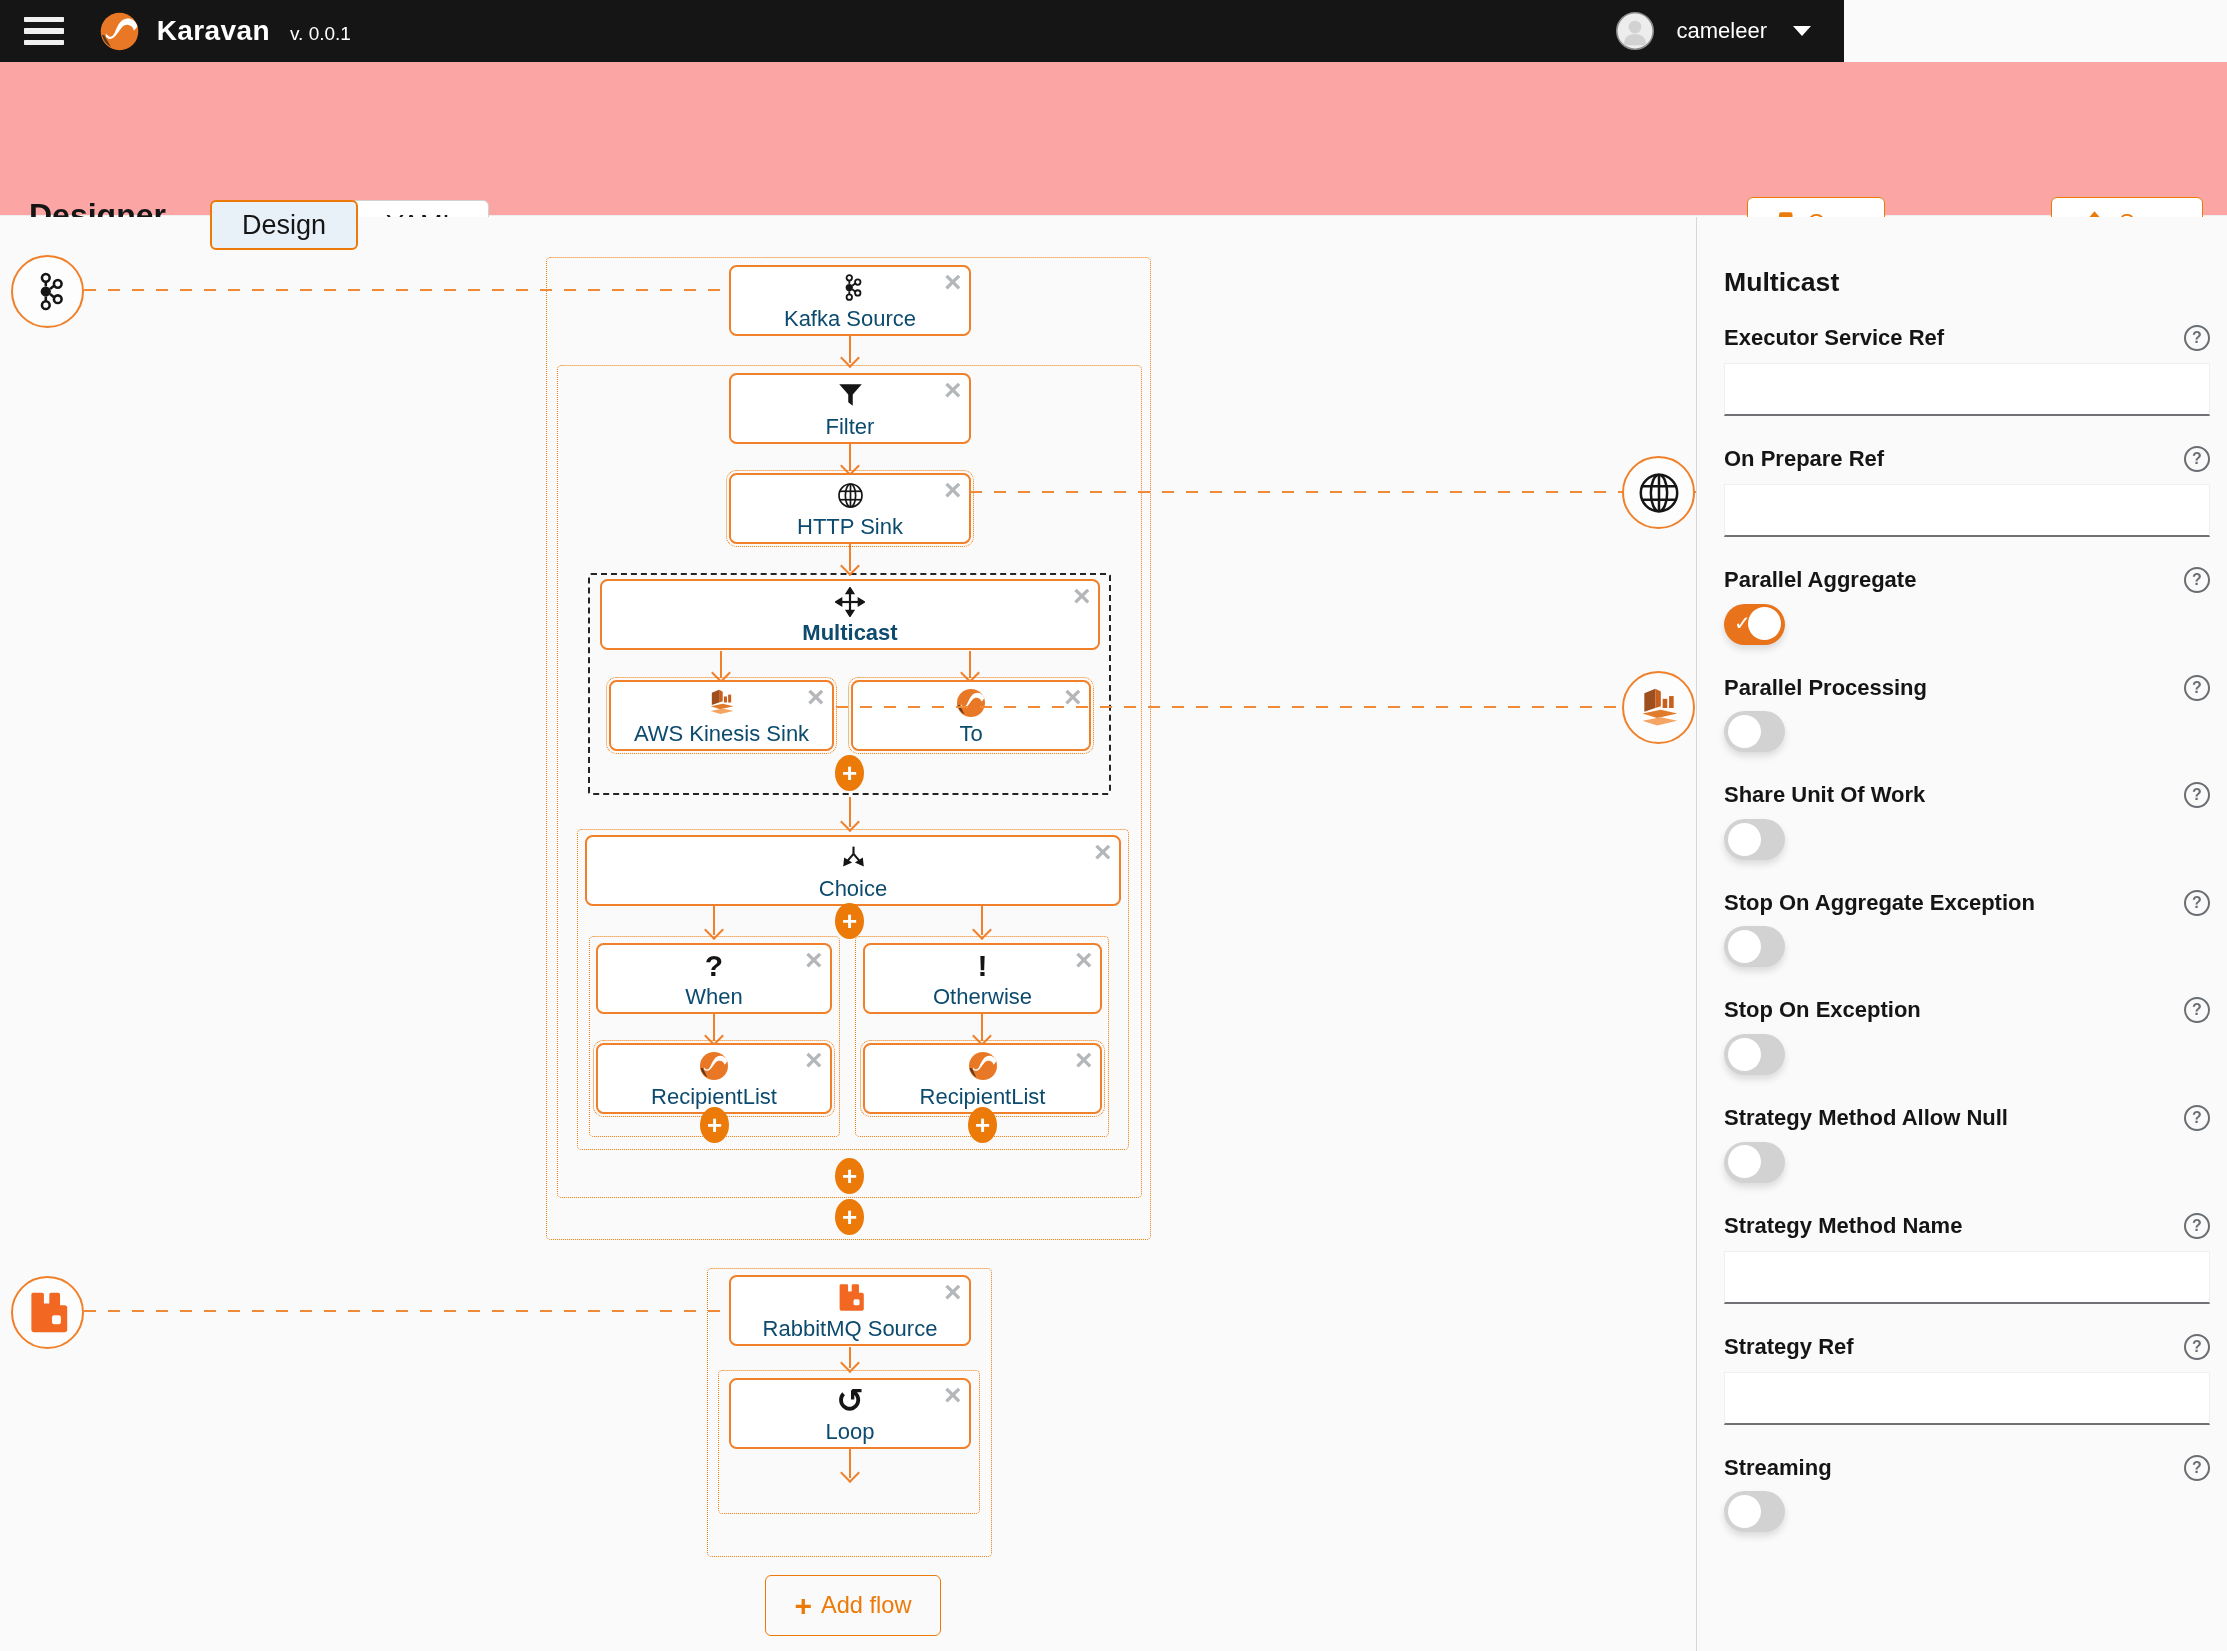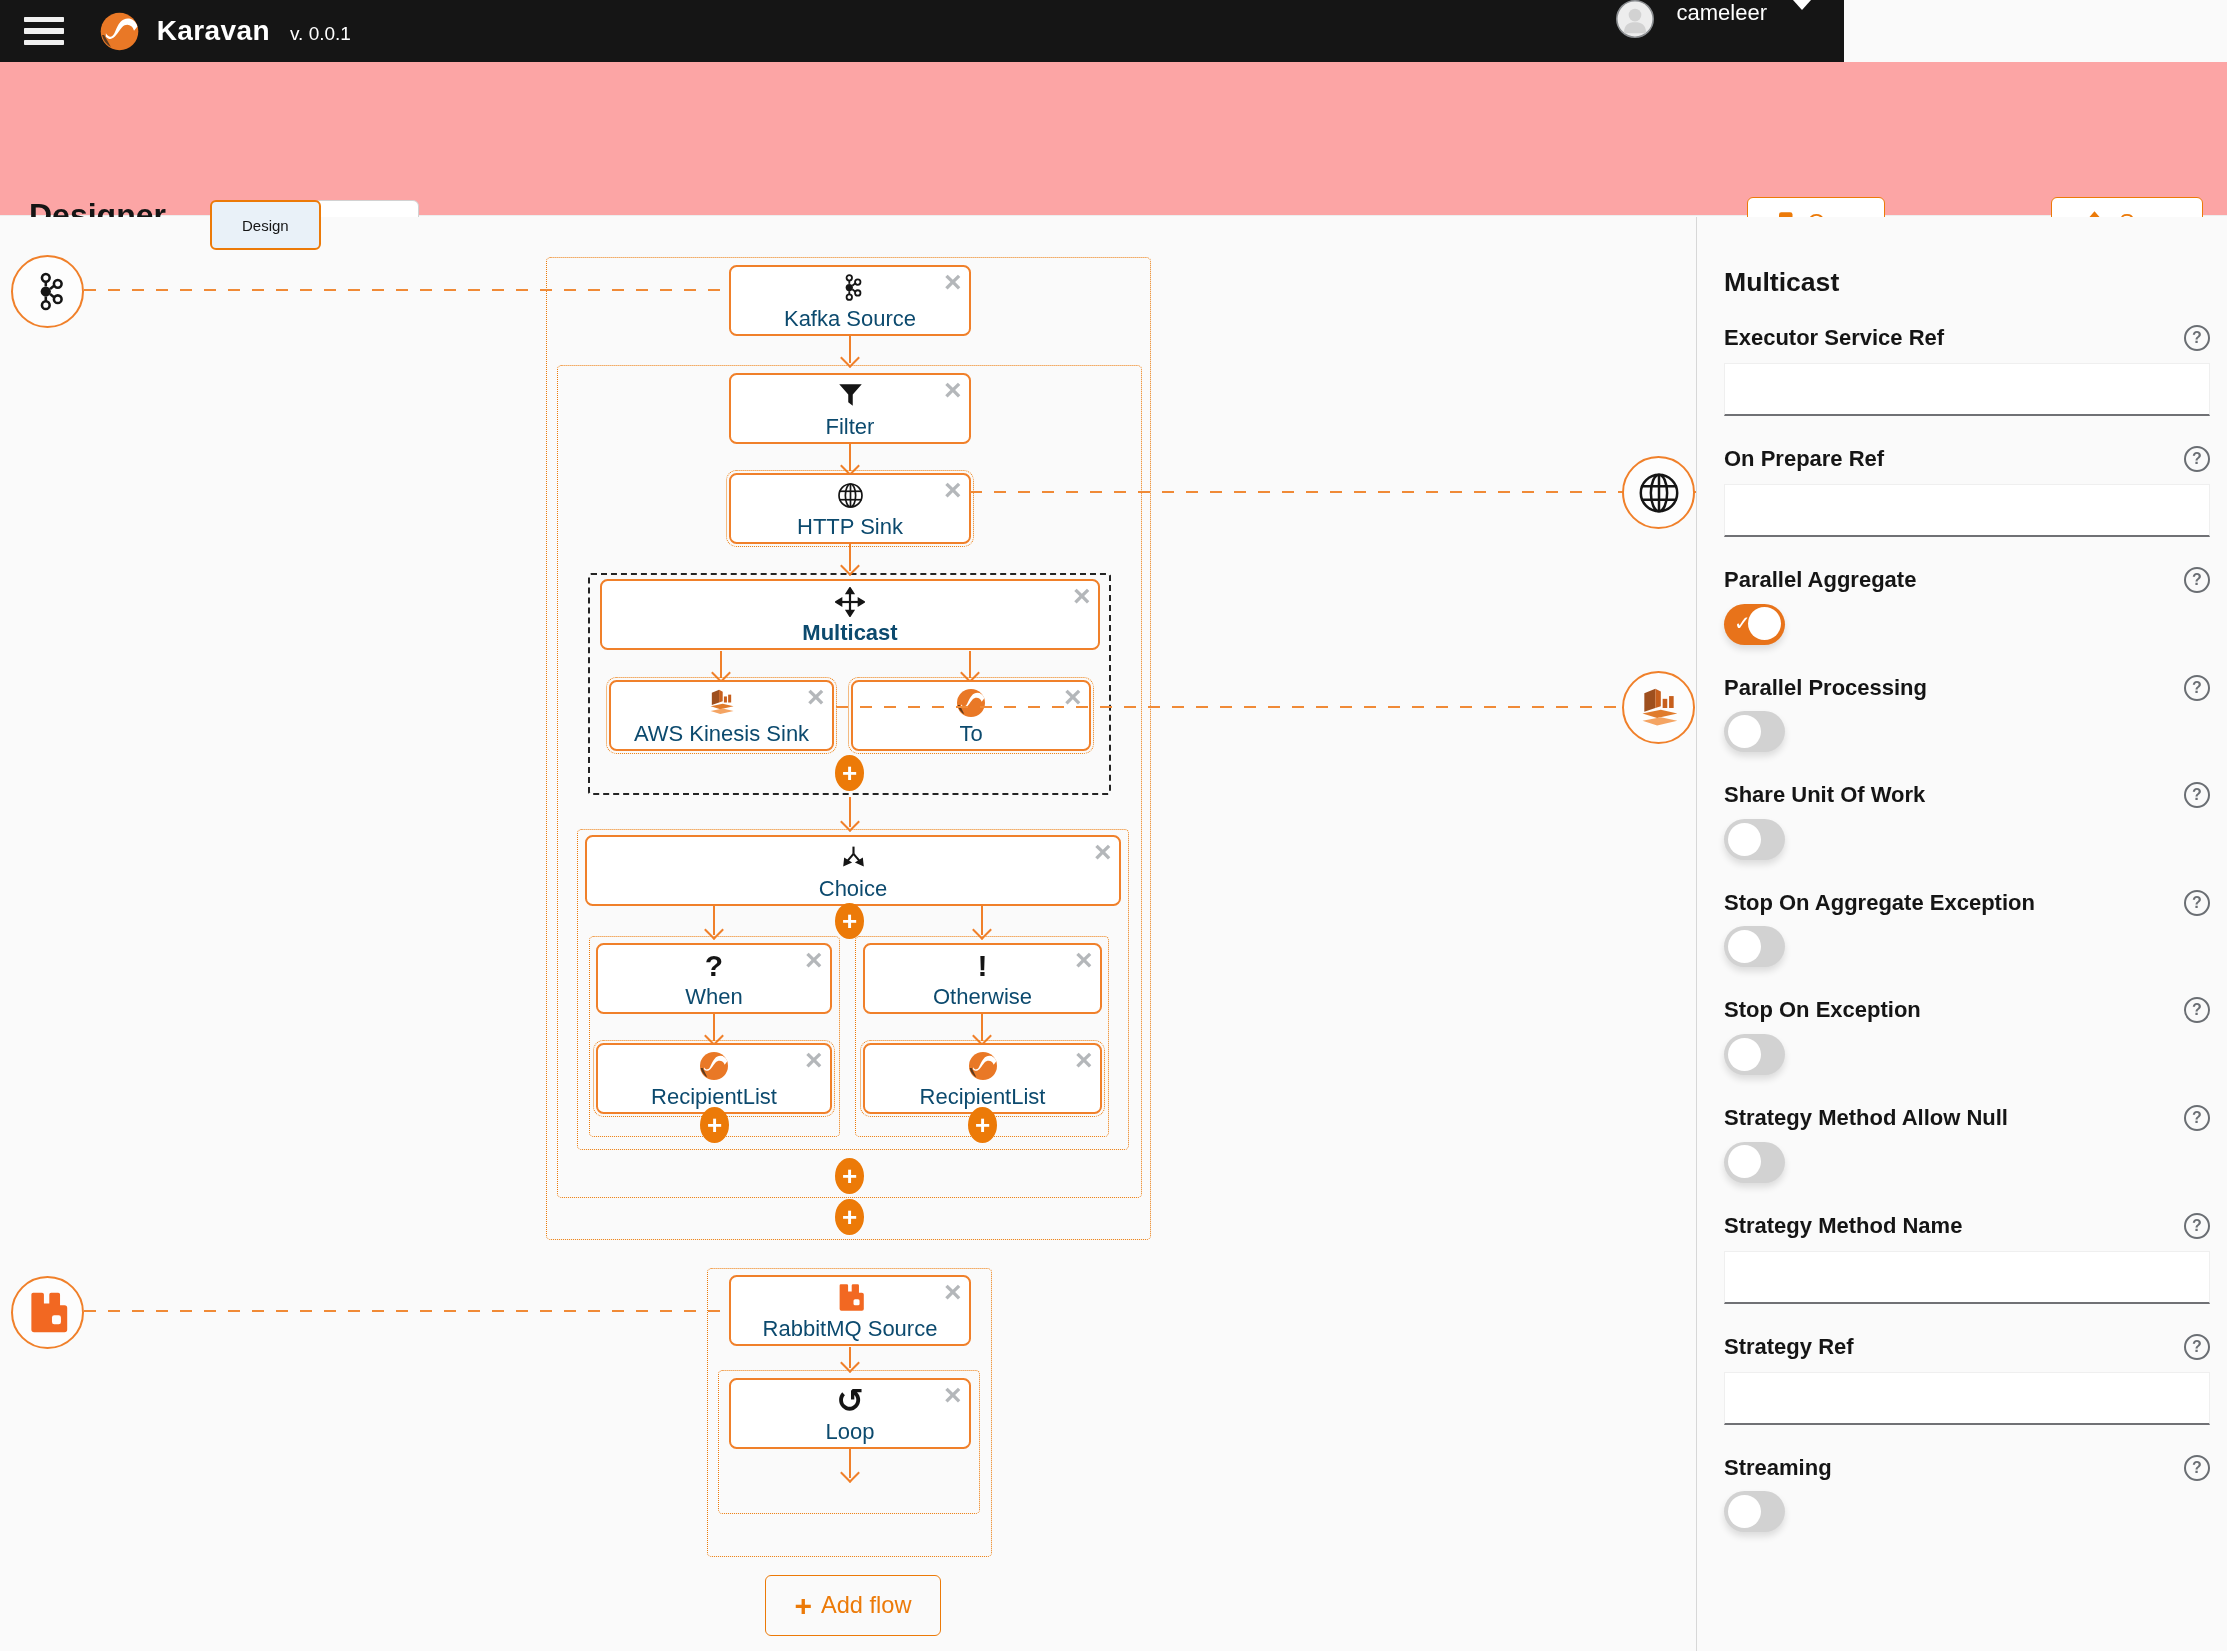--- a/index.html
+++ b/index.html
@@ -9,32 +9,32 @@
   
   .masthead { position:absolute; left:0; top:0; width:1844px; height:62px; background:#151515;
     display:flex; align-items:center; }
   .burger { width:40px; height:29px; margin-left:24px; display:flex; flex-direction:column;
     justify-content:space-between; cursor:pointer; }
   .burger span { display:block; height:5.3px; background:#f0f0f0; border-radius:0.8px; }
   .brand { display:flex; align-items:center; margin-left:35px; }
   .brand .logo { width:41px; height:41px; }
   .brand .appname { color:#fff; font-size:28px; font-weight:600; margin-left:16.7px; letter-spacing:0.4px; }
   .brand .ver { color:#fff; font-size:19px; margin-left:20px; margin-top:6px; }
-  .userbox { position:absolute; right:33px; top:0; height:62px; display:flex; align-items:flex-start; }
+  .userbox { position:absolute; right:33px; top:0; height:62px; display:flex; align-items:center; }
   .avatar { width:38px; height:38px; }
   .username { color:#fff; font-size:22px; margin-left:23px; }
   .caret { width:0; height:0; border-left:9px solid transparent; border-right:9px solid transparent;
     border-top:10.6px solid #fff; margin-left:26px; }
 
   
   .toolbar { position:absolute; left:0; top:62px; width:2227px; height:154px; background:#fca5a5;
     border-bottom:0.8px solid #ededed; }
   .page-title { position:absolute; left:29px; top:135px; font-size:32px; font-weight:700; }
   .tabs { position:absolute; left:210px; top:138px; display:flex; }
-  .tab { height:50px; padding:7px 30px; display:flex; align-items:center; font-size:15px;
+  .tab { height:50px; padding:7px 30px; display:flex; align-items:center; font-size:27px;
     background:#fff; border:1.5px solid #d2d2d2; border-radius:6px; cursor:pointer; color:#151515; }
   .tab.active { background:#e9f1f8; border:2.3px solid #ec7a08; z-index:2; }
   .tab + .tab { margin-left:-3px; border-radius:0 6px 6px 0; }
   .tbtn { position:absolute; top:135px; height:52px; border:1.9px solid #ec7a08; border-radius:6px;
     background:#fff; color:#ec7a08; font-size:23.6px; display:flex; align-items:center;
     justify-content:center; gap:10.6px; cursor:pointer; }
   .tbtn.copy { right:342px; width:138px; }
   .tbtn.save { right:24px; width:152px; }
 
   

